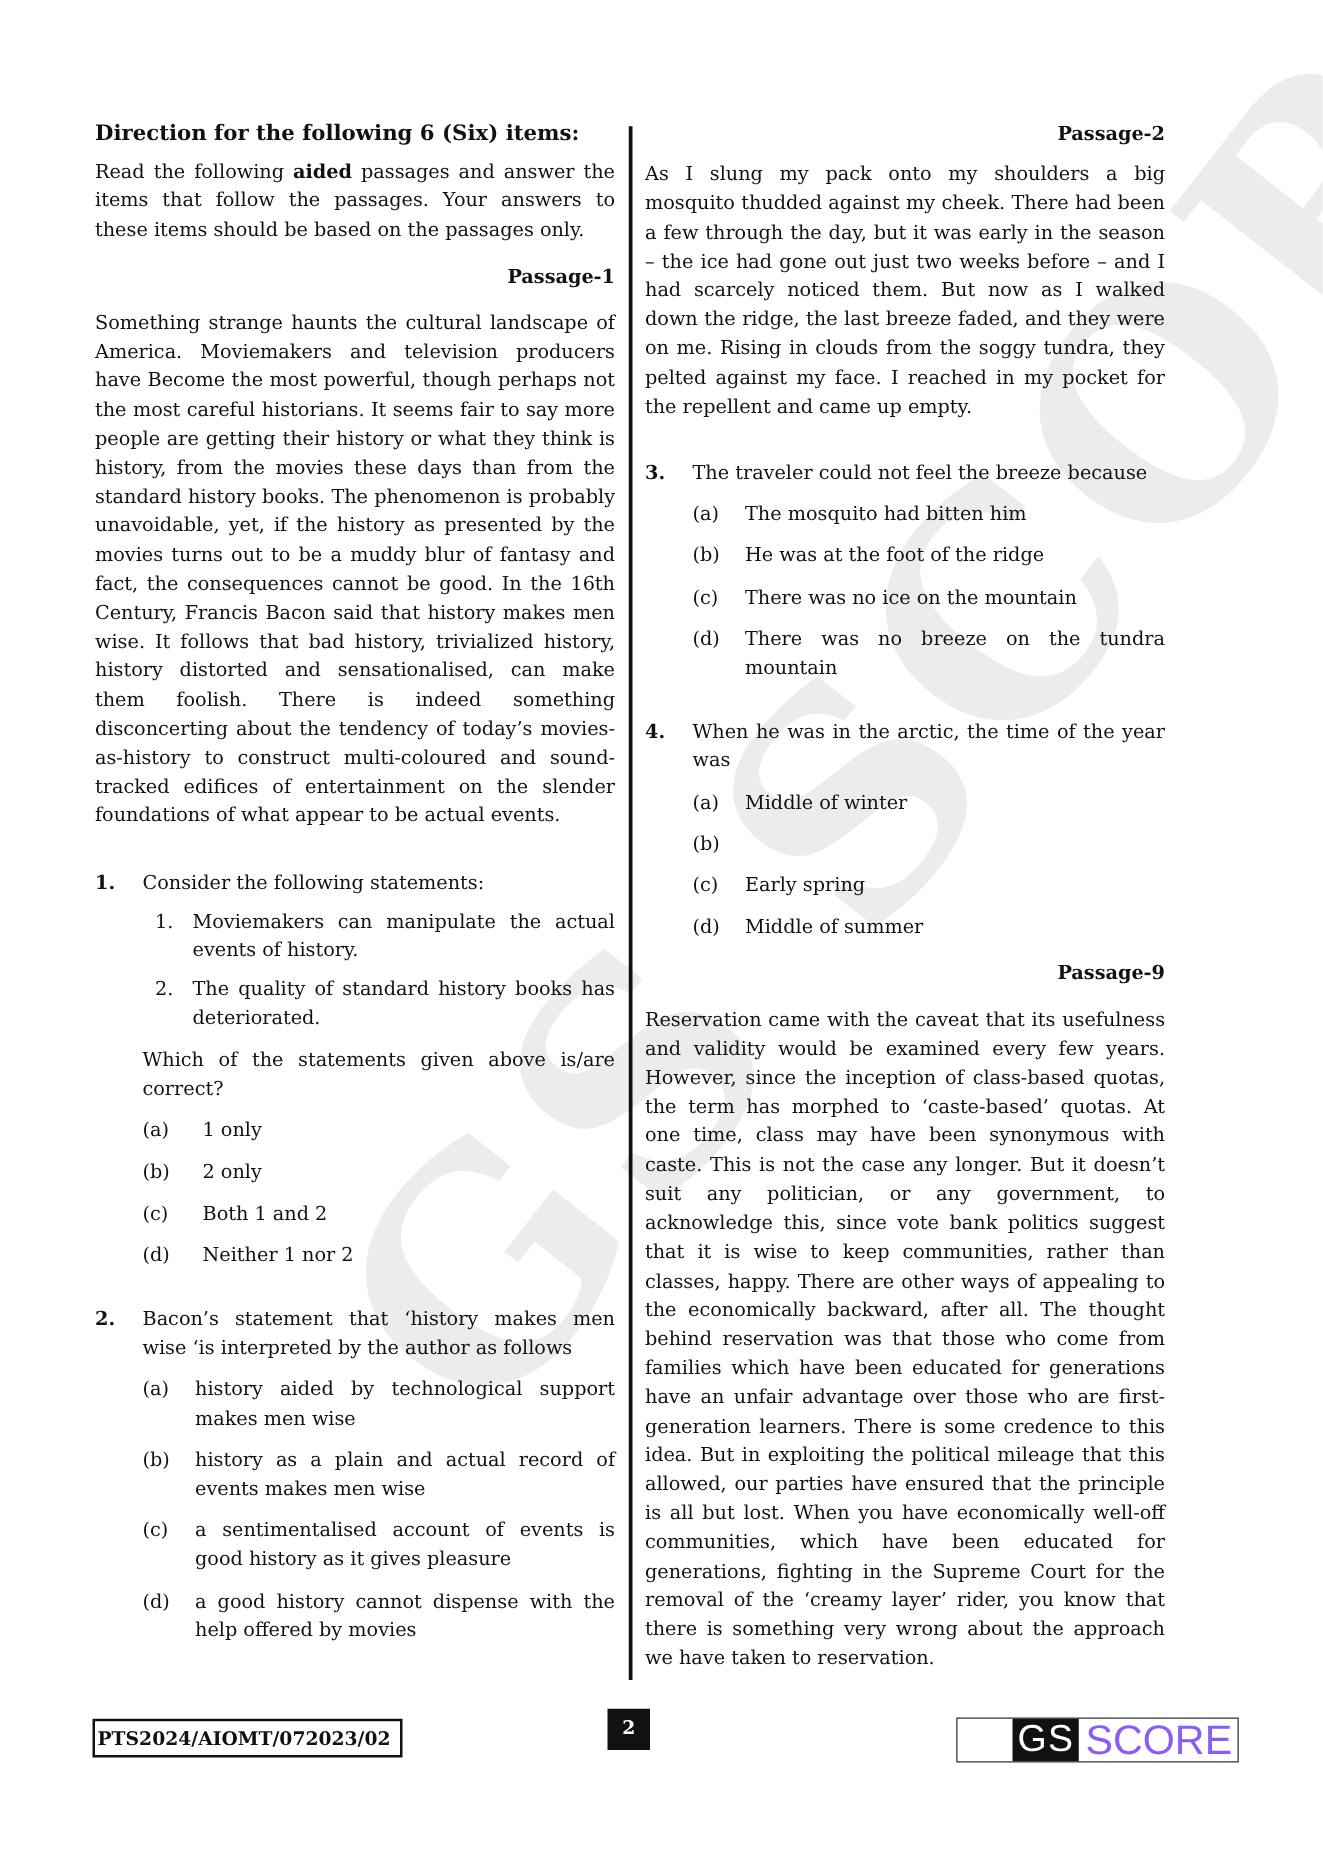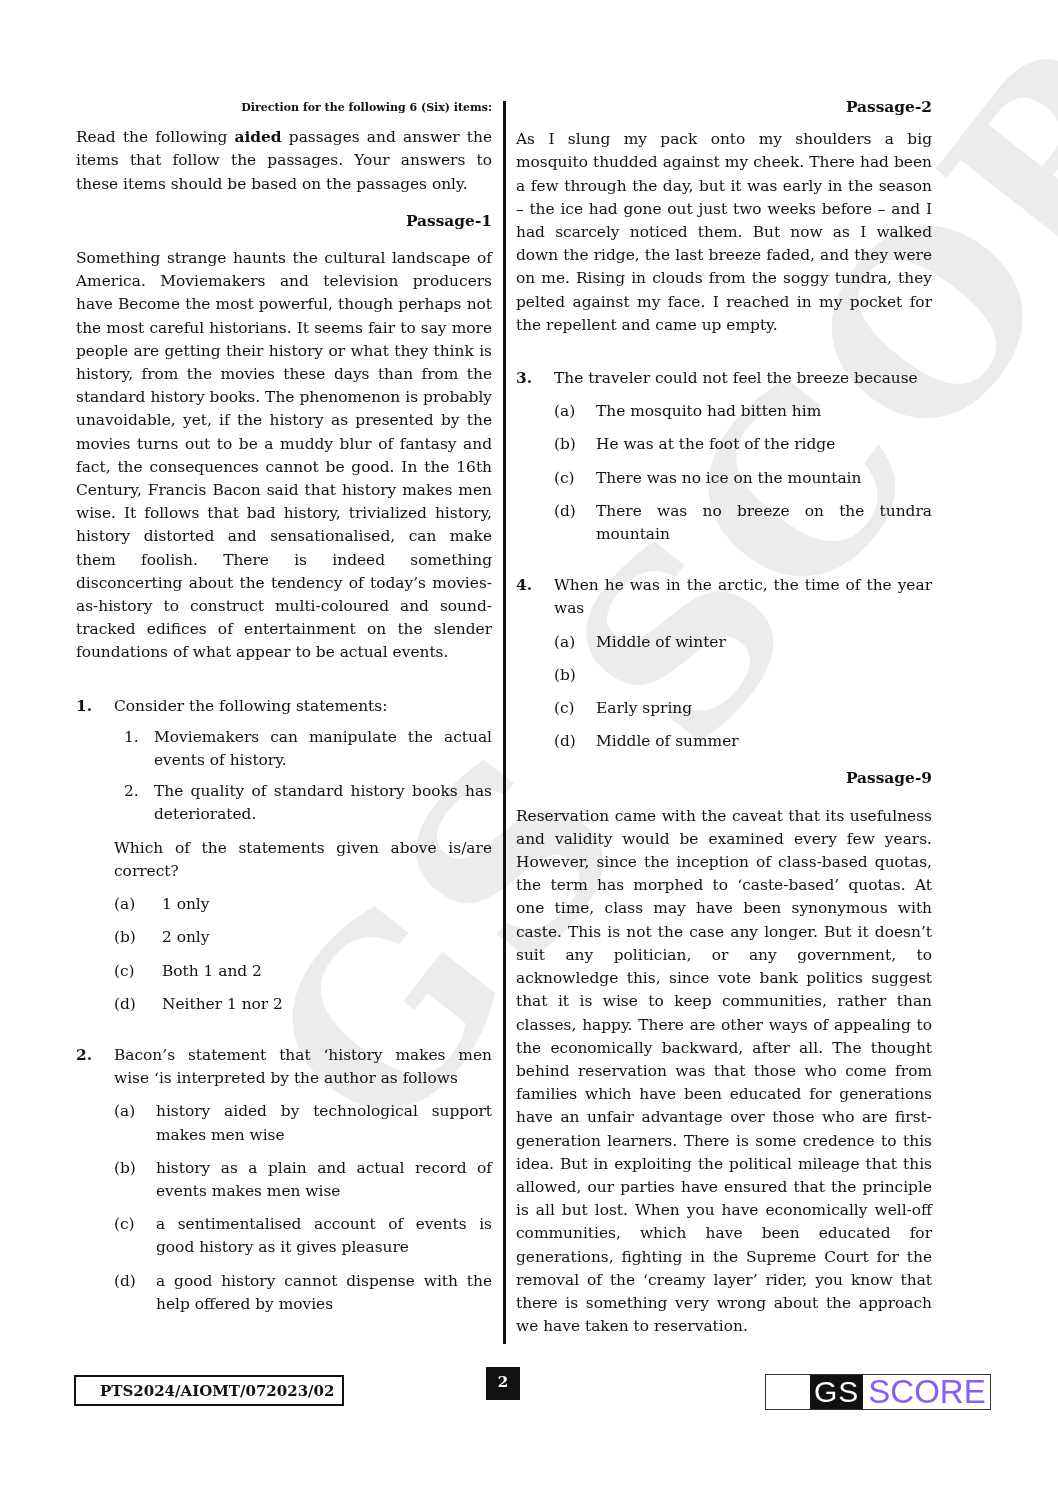--- a/index.html
+++ b/index.html
@@ -19,39 +19,39 @@
   .col {
     position: absolute; top: 96px; width: 416px; z-index: 1;
     font-size: 15.4px; line-height: 23.2px;
   }
   .col-left { left: 76px; }
   .col-right { left: 516px; }
   .divider {
     position: absolute; left: 503px; top: 101px; width: 3px; height: 1243px;
     background: #111; z-index: 1;
   }
-  .direction-title { font-weight: bold; font-size: 11px; margin: 0 0 7px 0; text-align: right; }
+  .direction-title { font-weight: bold; font-size: 17px; margin: 0 0 7px 0; }
   .justify { text-align: justify; text-align-last: left; margin: 0; }
   .passage-title { font-weight: bold; text-align: right; margin: 12px 0 14px 0; }
   .col-right .passage-title.first { margin-top: 0; margin-bottom: 9px; }
   .question { display: flex; margin-top: 24px; }
   .qnum { width: 38px; flex: 0 0 38px; font-weight: bold; }
   .qbody { flex: 1; }
   .qtext { text-align: justify; text-align-last: left; }
   .stmt { display: flex; margin-top: 8px; padding-left: 10px; }
   .stmt .snum { width: 30px; flex: 0 0 30px; }
   .stmt .stext { flex: 1; text-align: justify; text-align-last: left; }
   .opt { display: flex; margin-top: 10px; }
   .opt .olabel { width: 42px; flex: 0 0 42px; }
   .opt .otext { flex: 1; text-align: justify; text-align-last: left; }
   .q1 .opt .olabel { width: 48px; flex: 0 0 48px; }
   .which { margin-top: 10px; text-align: justify; text-align-last: left; }
   .footer-code {
     position: absolute; left: 74px; top: 1375px;
-    border: 2px solid #111; padding: 1px 8px 0 24px; height: 26px;
+    border: 2px solid #111; padding: 1px 8px 0 2px; height: 26px;
     font-weight: bold; font-size: 15px; line-height: 26px; z-index: 1;
   }
   .page-num {
     position: absolute; left: 486px; top: 1367px; width: 34px; height: 33px;
     background: #111; color: #fff; font-weight: bold; font-size: 15px;
     text-align: center; line-height: 30px; z-index: 1;
   }
   .logo {
     position: absolute; left: 765px; top: 1374px; height: 34px;
     border: 1.5px solid #333; display: flex; z-index: 1;

